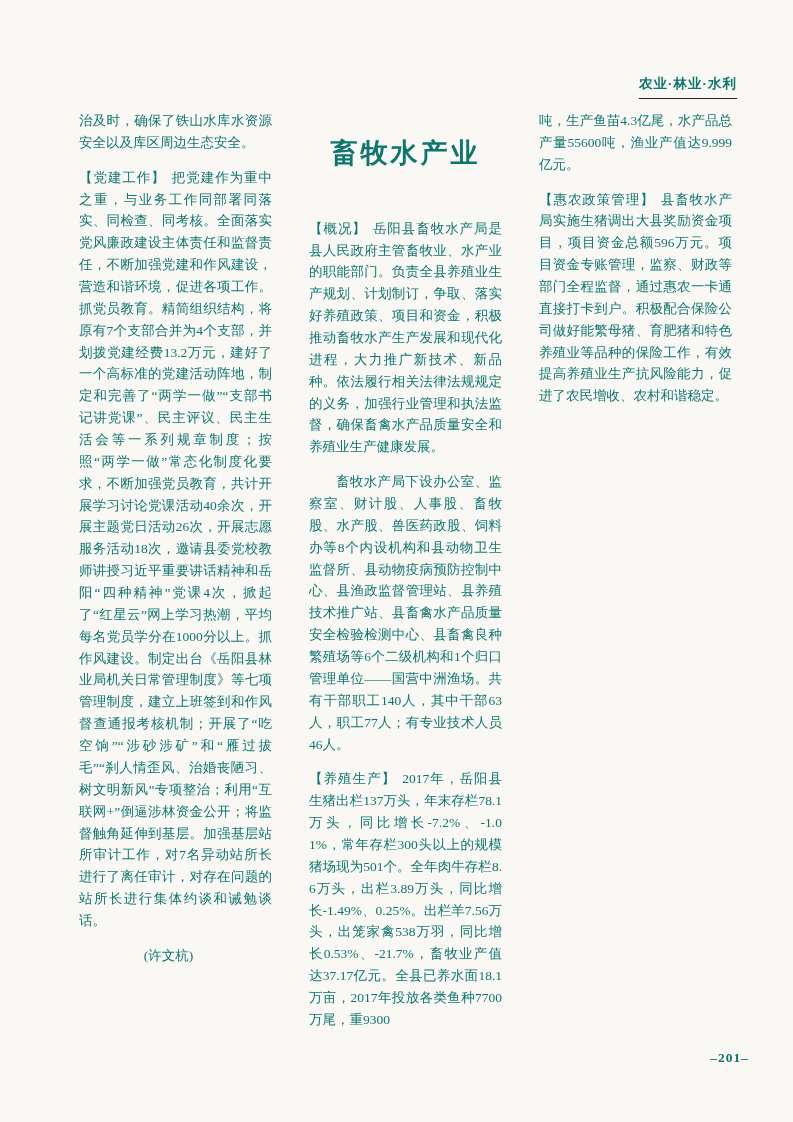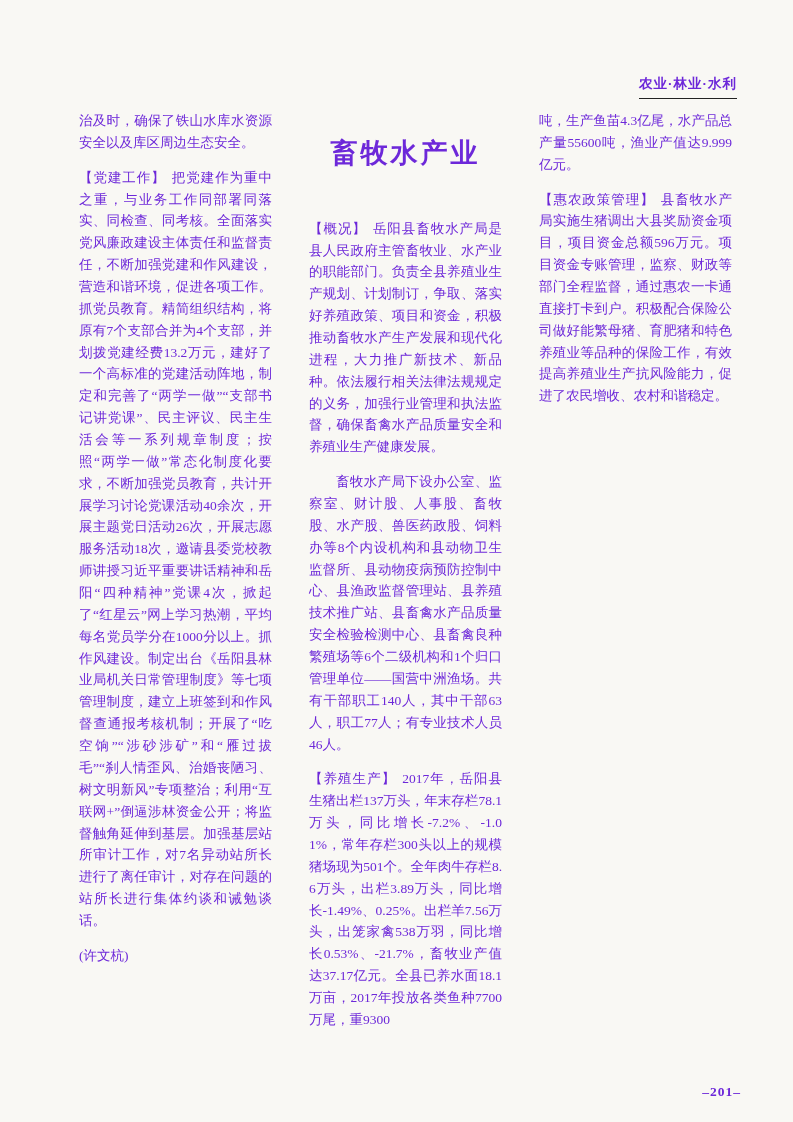--- a/index.html
+++ b/index.html
@@ -3,21 +3,21 @@
 <meta charset="utf-8">
 <style>
   * { margin: 0; padding: 0; box-sizing: border-box; }
   html, body { background: #efeeea; }
   .page {
     width: 793px;
     height: 1122px;
     margin: 0 auto;
     position: relative;
     background: #f9f8f4;
-    color: #6d28d9;
+    color: #0f766e;
     font-family: "Liberation Serif", "DejaVu Serif", serif;
     overflow: hidden;
   }
   .running-head {
     position: absolute;
     top: 74px;
     right: 56px;
     text-align: right;
   }
   .running-head-text {
@@ -53,32 +53,31 @@
   }
   .article-title {
     font-family: "Liberation Sans", "DejaVu Sans", sans-serif;
     font-size: 27px;
     font-weight: bold;
     text-align: center;
     letter-spacing: 3px;
     margin: 22px 0 42px 0;
   }
   .attribution {
-    text-align: left;
+    text-align: center;
     padding-right: 14px;
     margin-top: 11px;
   }
   .page-number {
     position: absolute;
     top: 1050px;
-    right: 52px;
+    right: 44px;
     font-size: 13.5px;
     font-weight: bold;
     letter-spacing: 1px;
-    margin-top: 34px;
   }
 </style>
 </head>
 <body>
 
 <div class="page">
 
   <div class="running-head">
     <span class="running-head-text">农业·林业·水利</span>
   </div>

